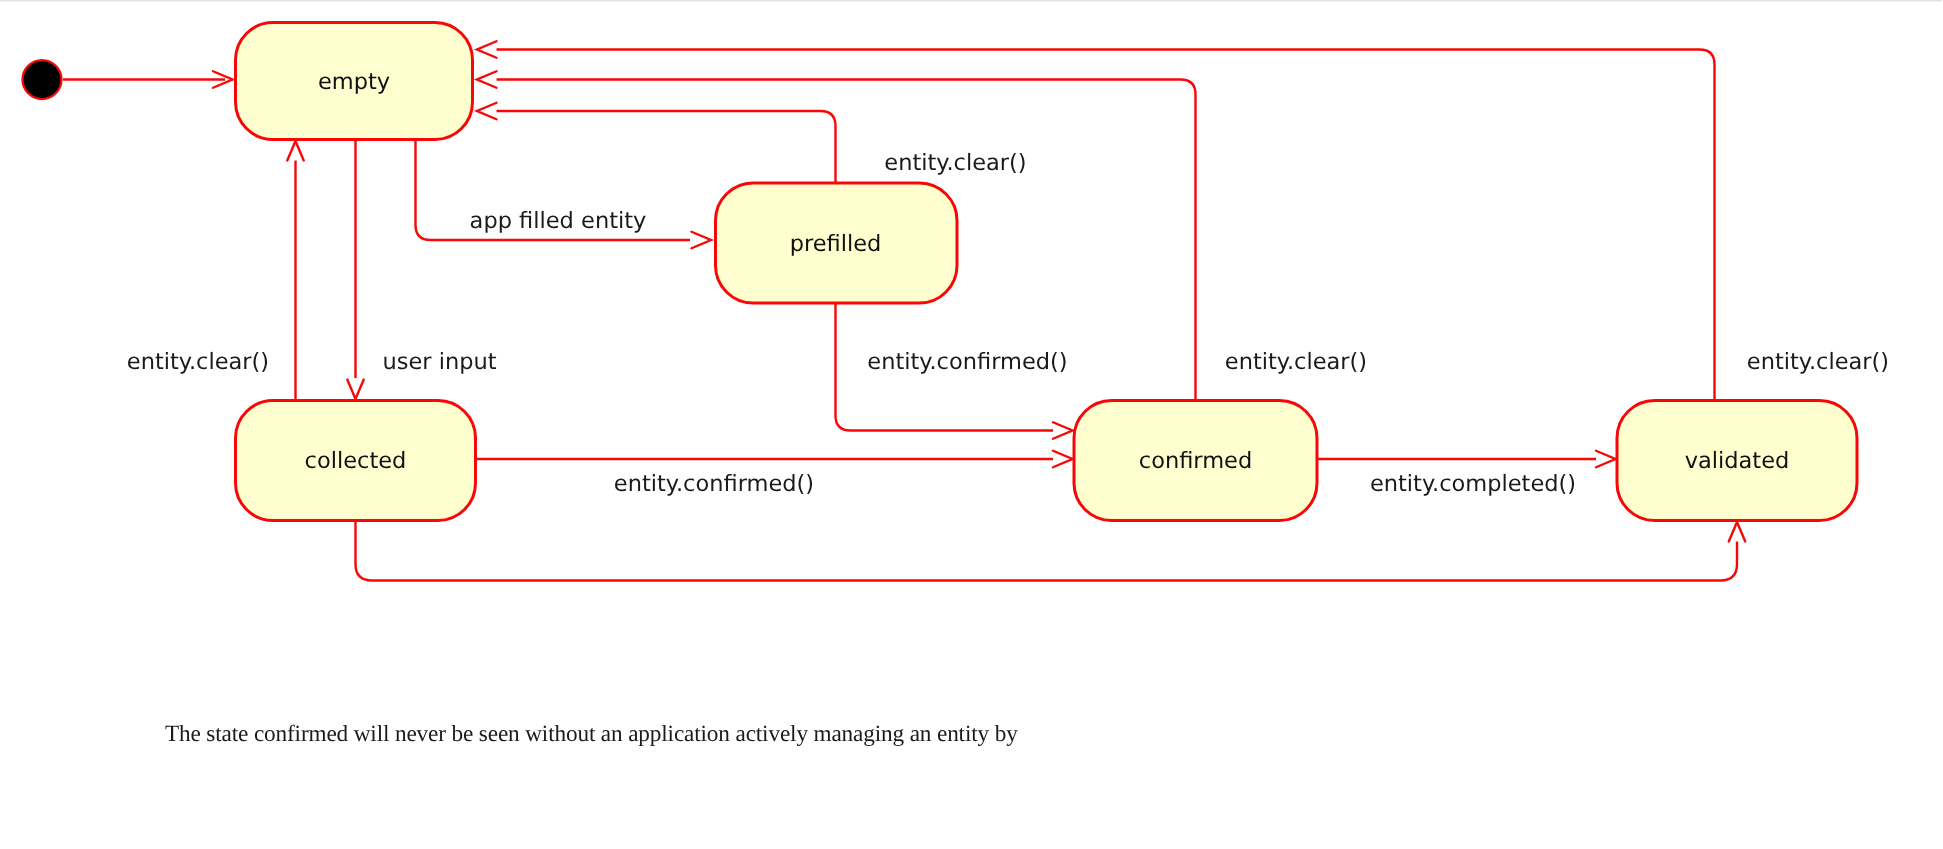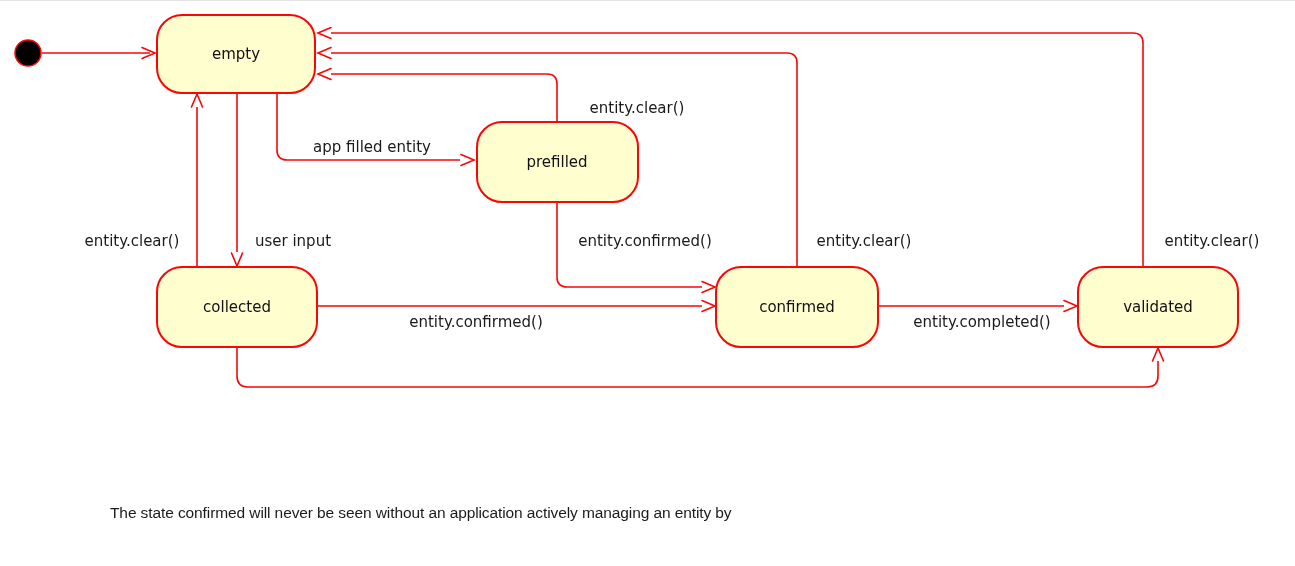--- a/index.html
+++ b/index.html
@@ -14,22 +14,22 @@
   .tline{fill:none;stroke:#f70707;stroke-width:1.6;}
   .thead{fill:none;stroke:#f70707;stroke-width:1.6;stroke-linecap:round;}
   .state-label{font:15px "DejaVu Sans",sans-serif;fill:#111111;text-anchor:middle;}
   .t-label{font:15px "DejaVu Sans",sans-serif;fill:#1a1a1a;text-anchor:middle;}
   .note-block{position:absolute;left:108px;top:446px;color:#000;}
   .note-heading{
     font-family:"Liberation Sans",sans-serif;font-weight:bold;font-size:37px;line-height:38px;
     transform:scaleX(0.73);transform-origin:left top;white-space:nowrap;color:#000;
   }
   .note-body{
-    position:absolute;left:110px;top:504px;width:700px;
-    font-family:Liberation Sans, sans-serif;font-size:15.5px;line-height:17.5px;
+    position:absolute;left:110px;top:481px;width:700px;
+    font-family:Liberation Serif, serif;font-size:15.5px;line-height:17.5px;
     letter-spacing:-0.1px;color:#1b1b1b;white-space:nowrap;
   }
 </style>
 </head>
 <body>
 
 <div class="screen">
   <div class="top-divider"></div>
 
   <svg width="1295" height="440" viewBox="0 0 1295 440">

